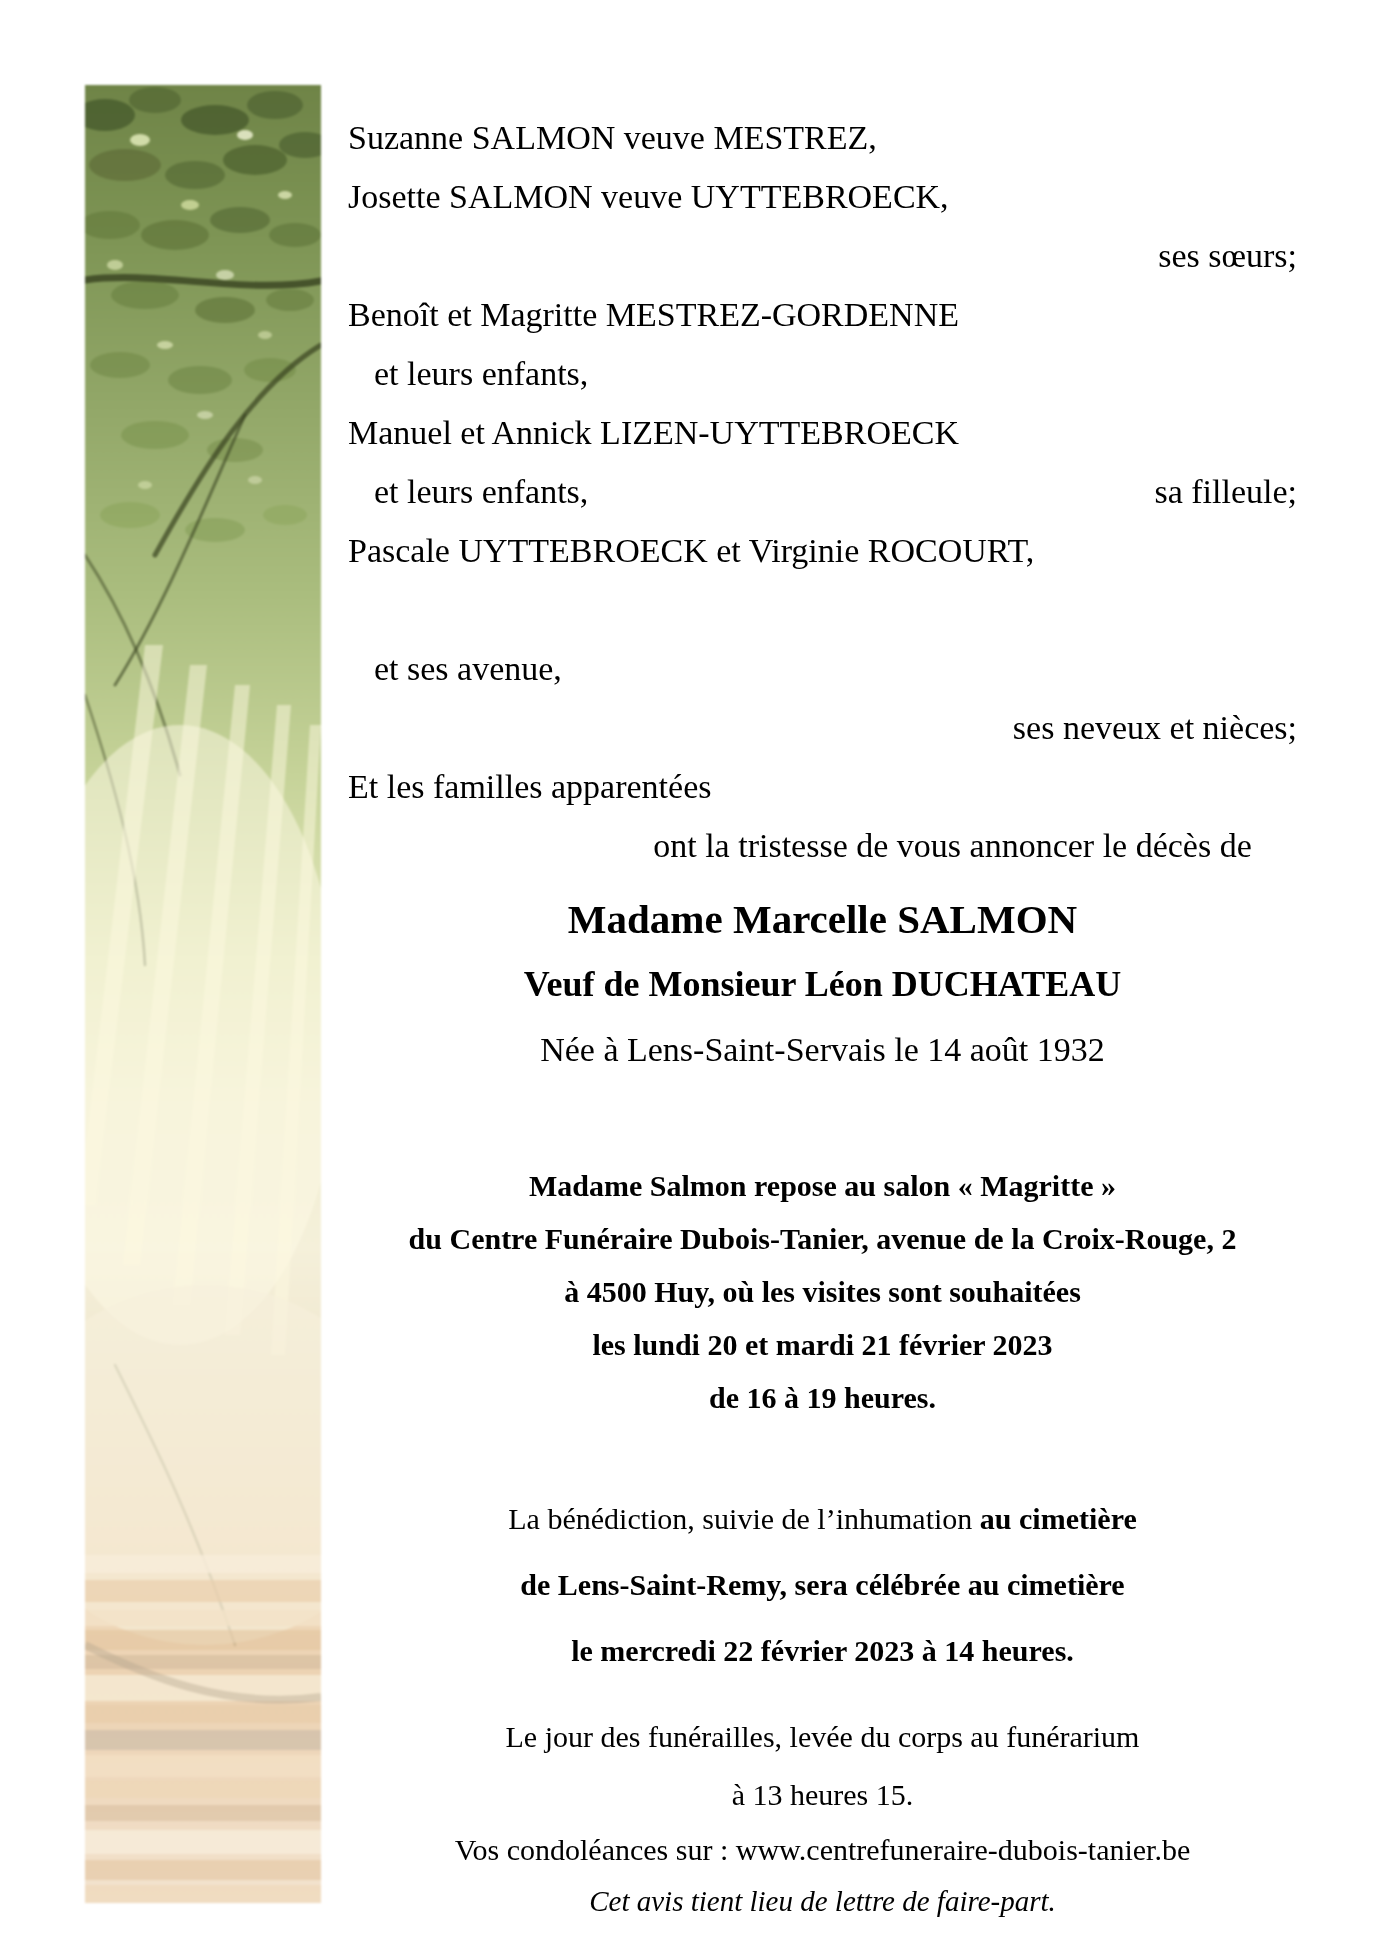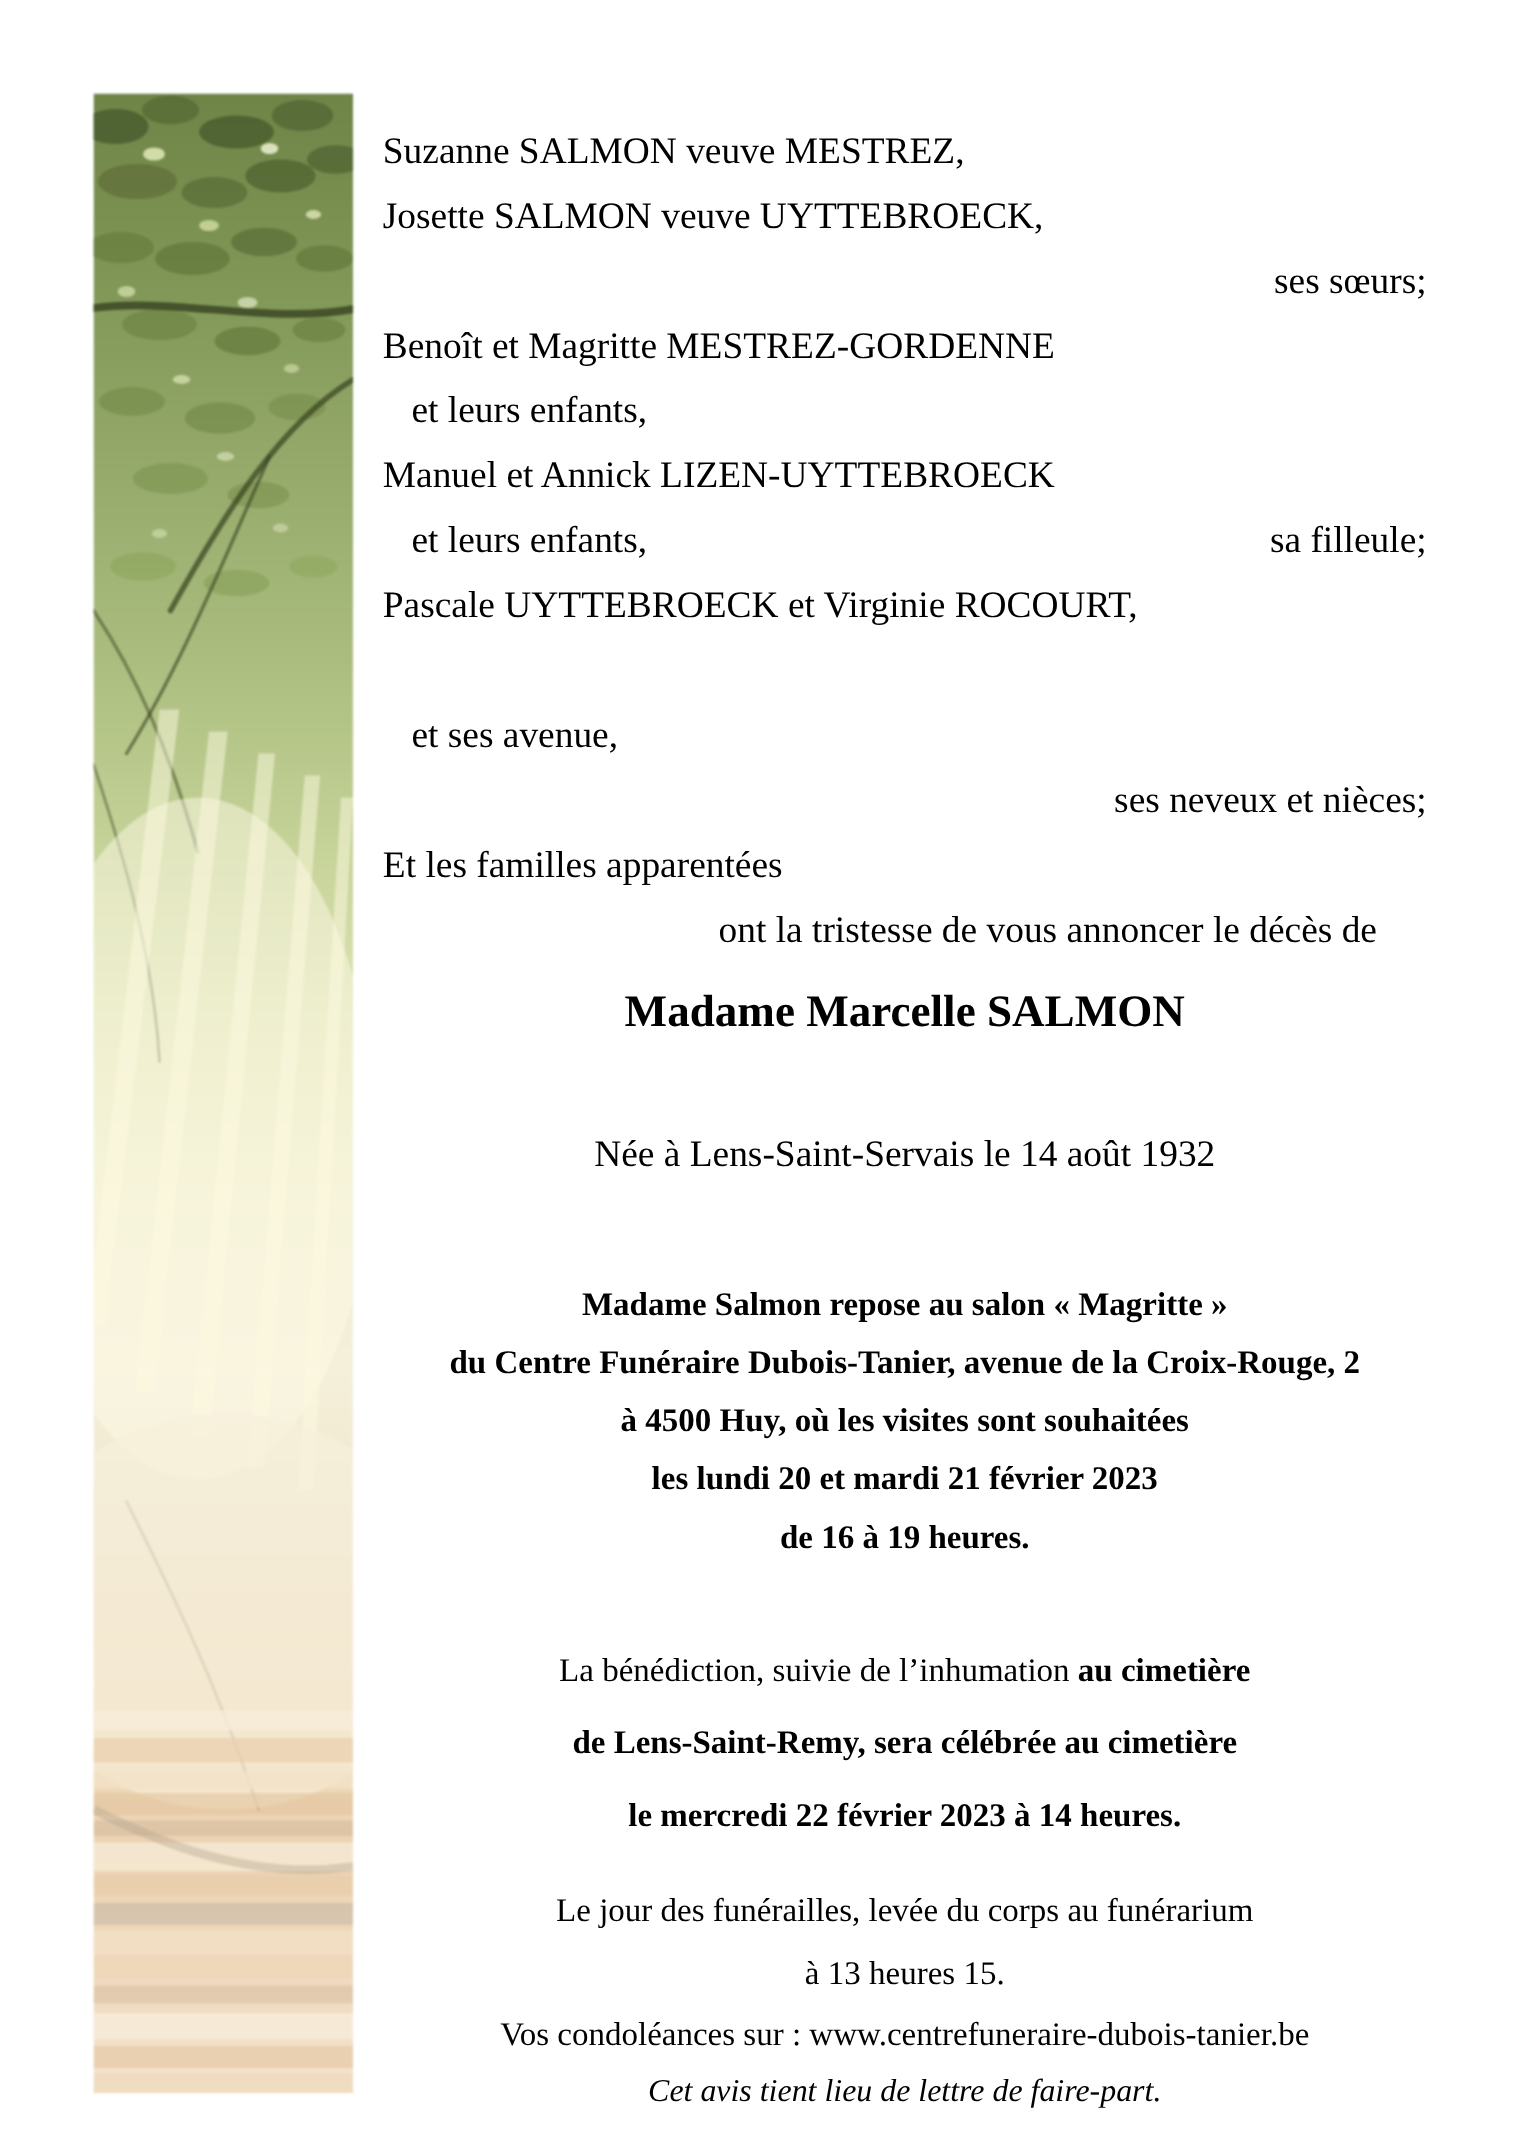--- a/index.html
+++ b/index.html
@@ -148,20 +148,21 @@
     <span class="indent">et leurs enfants,</span>
     <span>sa filleule;</span>
   </div>
   <div class="line names" style="top:531px">Pascale UYTTEBROECK et Virginie ROCOURT,</div>
   <div class="line names indent" style="top:649px">et ses avenue,</div>
   <div class="line names right" style="top:708px">ses neveux et nièces;</div>
   <div class="line names" style="top:767px">Et les familles apparentées</div>
   <div class="line names intro" style="top:826px">ont la tristesse de vous annoncer le décès de</div>
 
   <div class="line h1" style="top:895px">Madame Marcelle SALMON</div>
+  <div class="line h2" style="top:963px">Veuf de Monsieur Léon DUCHATEAU</div>
   <div class="line h3" style="top:1030px">Née à Lens-Saint-Servais le 14 août 1932</div>
 
   <div class="line bold30" style="top:1168px">Madame Salmon repose au salon « Magritte »</div>
   <div class="line bold30" style="top:1221px">du Centre Funéraire Dubois-Tanier, avenue de la Croix-Rouge, 2</div>
   <div class="line bold30" style="top:1274px">à 4500 Huy, où les visites sont souhaitées</div>
   <div class="line bold30" style="top:1327px">les lundi 20 et mardi 21 février 2023</div>
   <div class="line bold30" style="top:1380px">de 16 à 19 heures.</div>
 
   <div class="line reg30" style="top:1501px">
     <span>La bénédiction, suivie de l’inhumation</span><span class="boldpart"> au cimetière</span>

